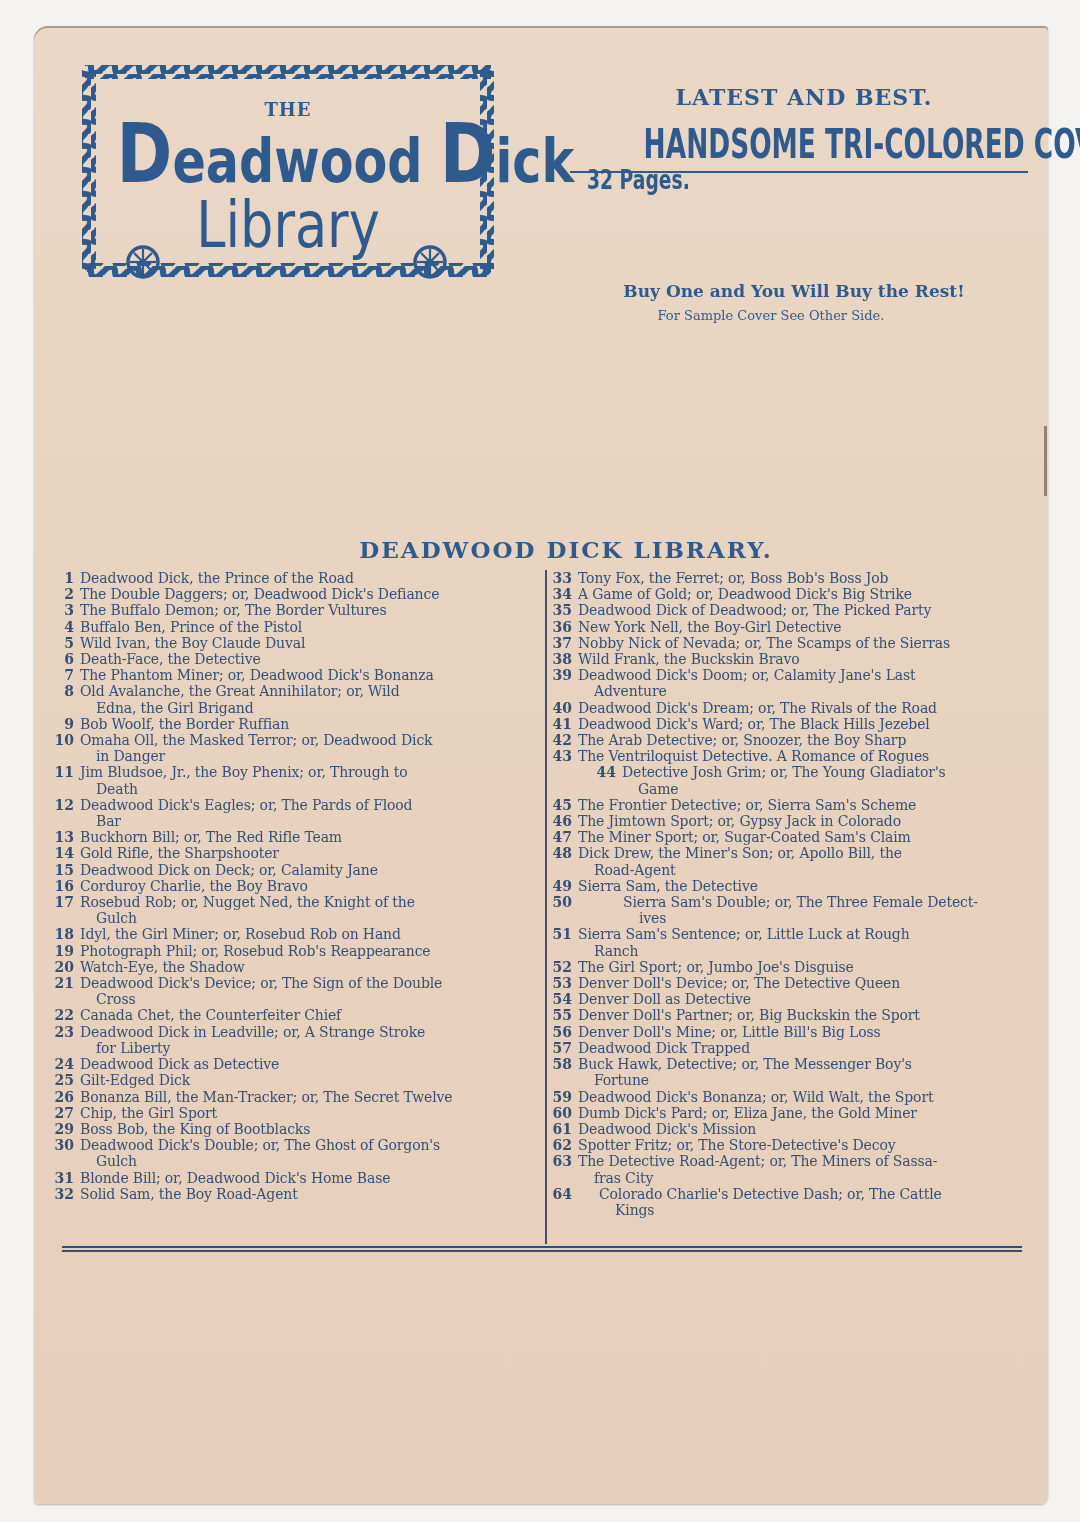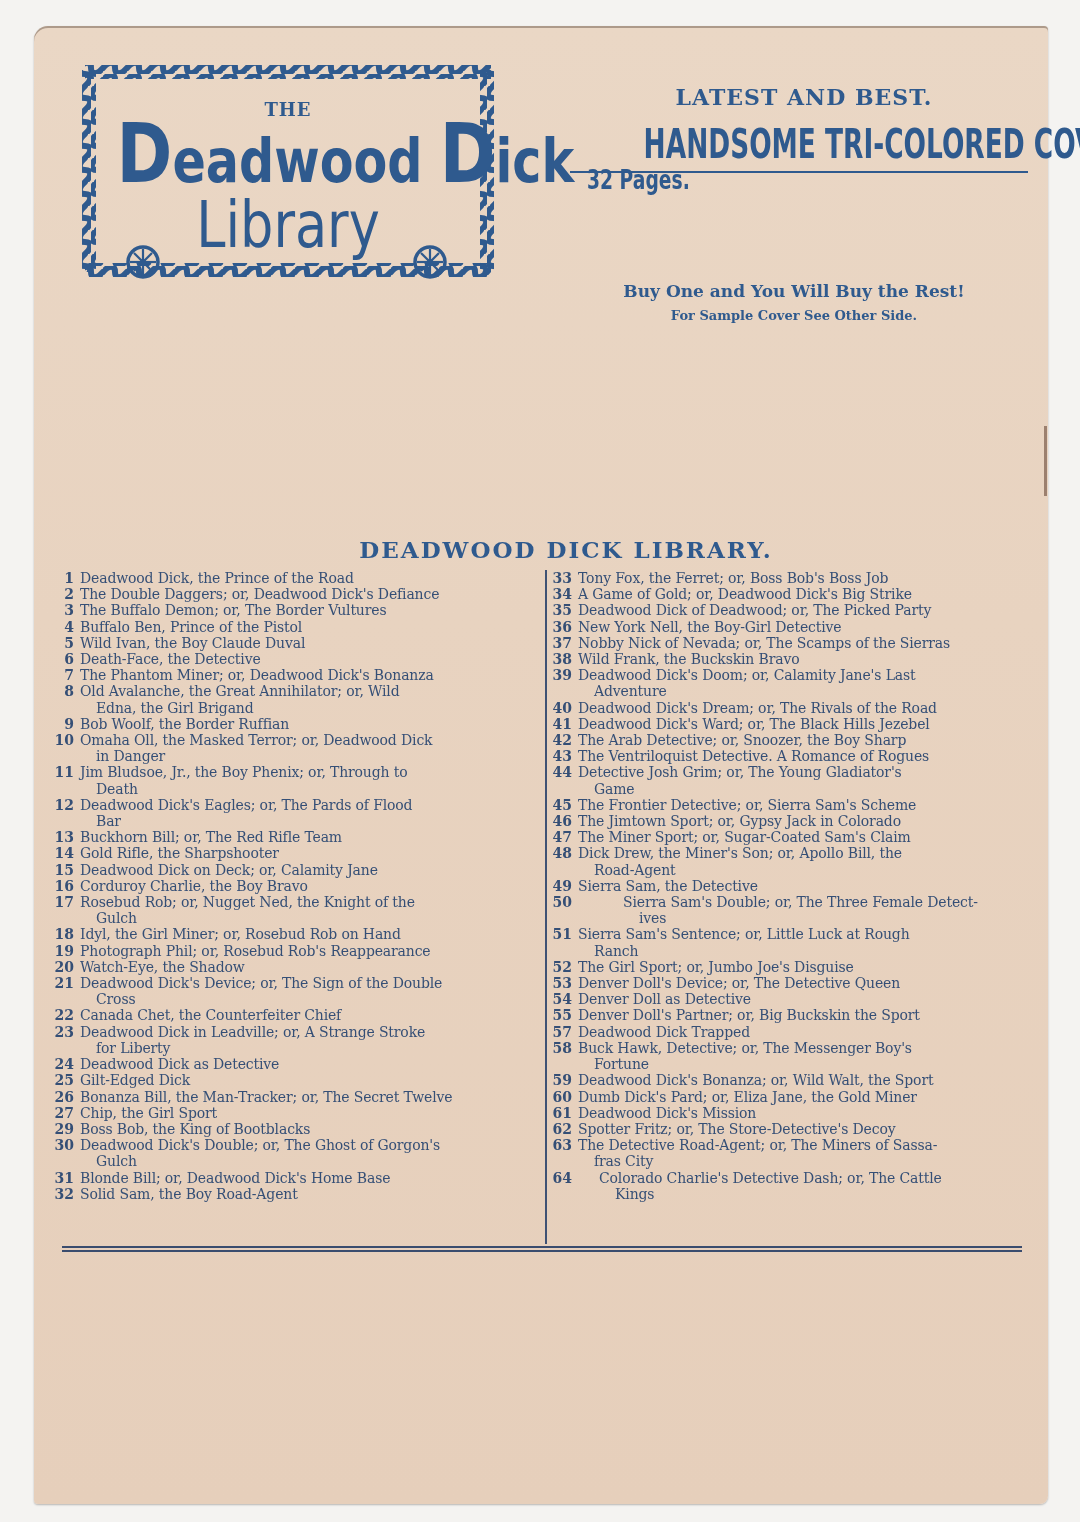--- a/index.html
+++ b/index.html
@@ -114,25 +114,25 @@
       left: 520px; top: 255px;
       width: 480px;
       text-align: center;
       font-family: "DejaVu Serif", serif;
       font-weight: bold;
       font-size: 17px;
       white-space: nowrap;
     }
     .promo-5 {
       position: absolute;
-      left: 520px; top: 282px;
+      left: 497px; top: 282px;
       width: 480px;
       text-align: center;
       font-family: "DejaVu Serif", serif;
-      font-weight: bold;
+      font-weight: normal;
       font-size: 13px;
       white-space: nowrap;
     }
 
     
     .catalog-title {
       position: absolute;
       left: 0; right: 0;
       top: 510px;
       text-align: center;
@@ -416,21 +416,21 @@
         <span class="title"><span>Deadwood Dick's Ward; or, The Black Hills Jezebel</span></span>
       </div>
       <div class="entry">
         <span class="num">42</span>
         <span class="title"><span>The Arab Detective; or, Snoozer, the Boy Sharp</span></span>
       </div>
       <div class="entry">
         <span class="num">43</span>
         <span class="title"><span>The Ventriloquist Detective. A Romance of Rogues</span></span>
       </div>
-      <div class="entry" style="margin-bottom: 0px;">
+      <div class="entry" style="margin-bottom: 0px; margin-left: 44px;">
         <span class="num">44</span>
         <span class="title"><span>Detective Josh Grim; or, The Young Gladiator's</span><span class="cont" style="margin-left: -26px;">Game</span></span>
       </div>
       <div class="entry">
         <span class="num">45</span>
         <span class="title"><span>The Frontier Detective; or, Sierra Sam's Scheme</span></span>
       </div>
       <div class="entry">
         <span class="num">46</span>
         <span class="title"><span>The Jimtown Sport; or, Gypsy Jack in Colorado</span></span>
@@ -463,20 +463,24 @@
         <span class="num">53</span>
         <span class="title"><span>Denver Doll's Device; or, The Detective Queen</span></span>
       </div>
       <div class="entry">
         <span class="num">54</span>
         <span class="title"><span>Denver Doll as Detective</span></span>
       </div>
       <div class="entry">
         <span class="num">55</span>
         <span class="title"><span>Denver Doll's Partner; or, Big Buckskin the Sport</span></span>
+      </div>
+      <div class="entry">
+        <span class="num">56</span>
+        <span class="title"><span>Denver Doll's Mine; or, Little Bill's Big Loss</span></span>
       </div>
       <div class="entry">
         <span class="num">57</span>
         <span class="title"><span>Deadwood Dick Trapped</span></span>
       </div>
       <div class="entry" style="margin-bottom: 0px;">
         <span class="num">58</span>
         <span class="title"><span>Buck Hawk, Detective; or, The Messenger Boy's</span><span class="cont" style="margin-left: -26px;">Fortune</span></span>
       </div>
       <div class="entry">

